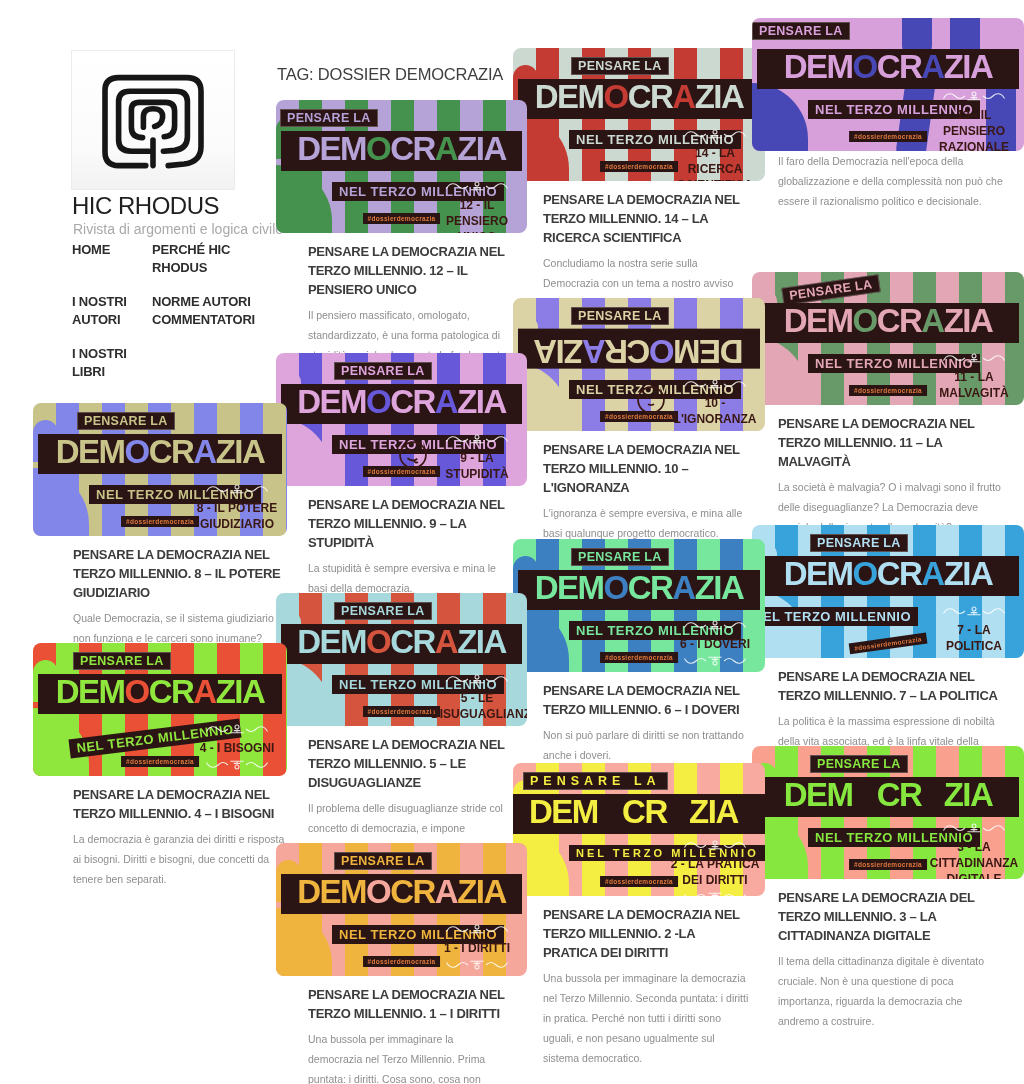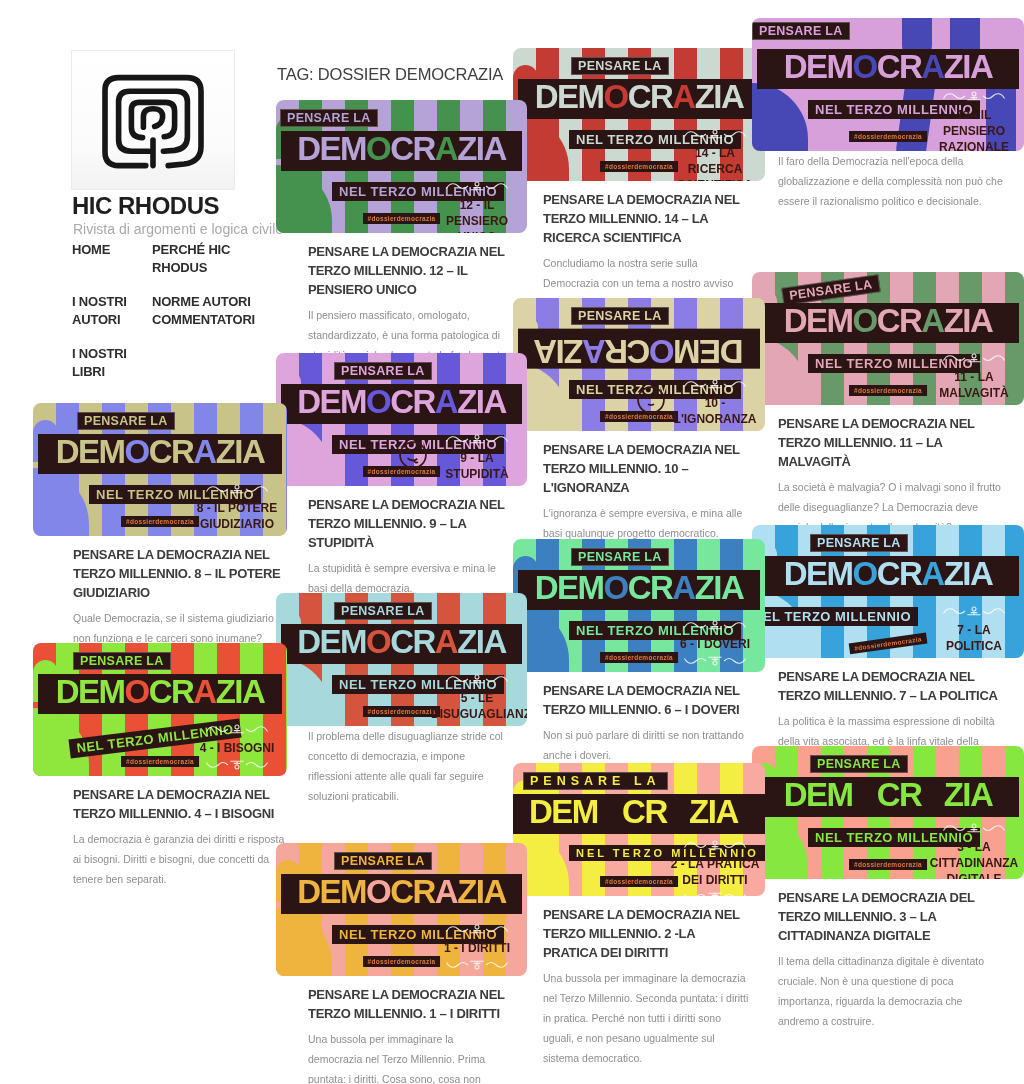--- a/index.html
+++ b/index.html
@@ -5,21 +5,21 @@
   html,body{margin:0;padding:0;background:#fff;}
   body{width:1024px;height:1084px;position:relative;overflow:hidden;
        font-family:"Liberation Sans","DejaVu Sans",sans-serif;}
   .stage{position:absolute;inset:0;}
 
   
   .logo-frame{position:absolute;left:71px;top:50px;width:162px;height:138px;
       background:linear-gradient(180deg,#ffffff 0%,#fbfbfb 70%,#f2f2f2 100%);
       border:1px solid #ececec;display:flex;align-items:center;justify-content:center;}
   .logo-frame svg{width:138px;height:112px;}
-  .site-title{position:absolute;left:72px;top:192px;font-size:24px;font-weight:bold;
+  .site-title{position:absolute;left:72px;top:192px;font-size:24px;font-weight:normal;
       letter-spacing:-.5px;color:#1f1f1f;}
   .site-tagline{position:absolute;left:73px;top:221px;font-size:14px;color:#a9a9a9;}
   .nav{position:absolute;left:72px;top:241px;width:215px;display:grid;
       grid-template-columns:80px 125px;column-gap:0;row-gap:16px;}
   .nav a{display:block;font-size:13px;font-weight:bold;color:#2e2e2e;letter-spacing:-.2px;
       line-height:18px;text-decoration:none;text-transform:uppercase;width:92%;}
 
   
   .tag-heading{position:absolute;left:277px;top:54px;font-size:16.5px;font-weight:normal;
       color:#3e3e3e;letter-spacing:-.2px;}
@@ -364,20 +364,21 @@
       <span class="episode">
         <svg class="orn">
             <use href="#orn"></use>
           </svg>
         <span class="ep-text">5 - LE DISUGUAGLIANZE</span>
         <svg class="orn bot">
             <use href="#orn"></use>
           </svg>
       </span>
     </a>
+    <h2 class="title">PENSARE LA DEMOCRAZIA NEL TERZO MILLENNIO. 5 – LE DISUGUAGLIANZE</h2>
     <p class="excerpt">Il problema delle disuguaglianze stride col concetto di democrazia, e impone riflessioni attente alle quali far seguire soluzioni praticabili.</p>
   </article>
 
   <article class="card col0 n4" style="--c1: #ea5036; --c2: #8fe63d; --ink: #8fe63d; --alt: #ea5036; --shape: #8fe63d; --dark: #2b1414;">
     <a class="banner">
       <span class="shape shape-a"></span>
       <span class="shape shape-b"></span>
       <span class="kicker">PENSARE LA</span>
       <span class="wordbox"><span class="word"><span>D</span><span>E</span><span>M</span><span class="alt">O</span><span>C</span><span>R</span><span class="alt">A</span><span>Z</span><span>I</span><span>A</span></span></span>
       <span class="sub">NEL TERZO MILLENNIO</span>

